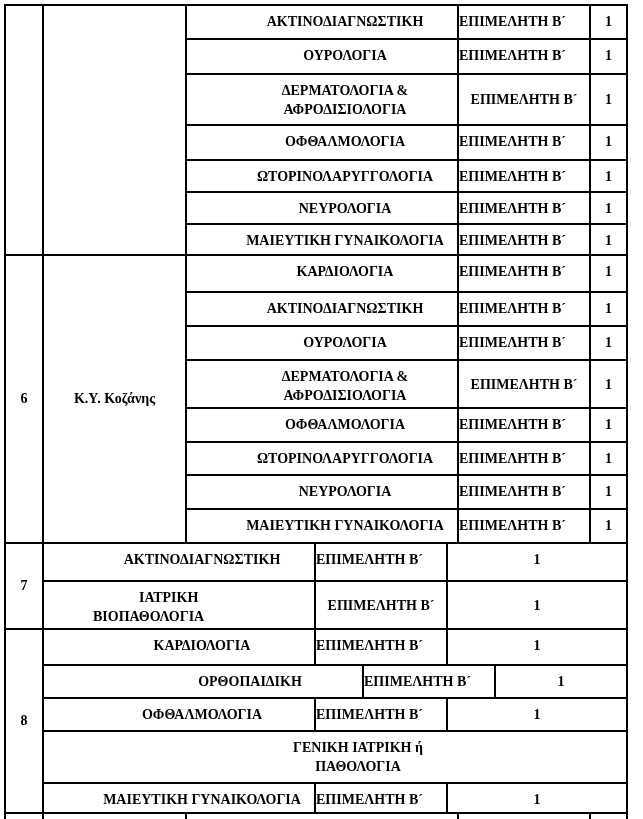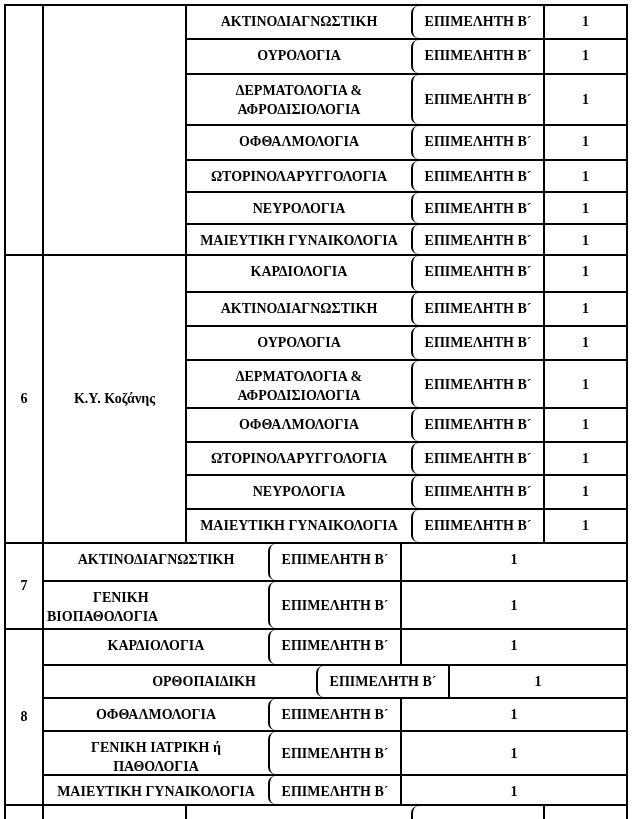--- a/index.html
+++ b/index.html
@@ -26,26 +26,26 @@
     flex:0 0 143px; border-left:2px solid var(--line);
     display:flex; align-items:center; justify-content:center;
     font-weight:bold; font-size:14px; text-align:center; padding:8px 4px;
   }
   .rows-col{ flex:1 1 auto; display:flex; flex-direction:column; border-left:2px solid var(--line); }
   .row{ display:flex; border-top:2px solid var(--line); }
   .row:first-child{ border-top:none; }
   .cell{ font-weight:bold; font-size:14px; line-height:19px; }
   .spec-cell{
     flex:0 0 224px; text-align:center; padding-top:6px;
-    white-space:pre-line; overflow:hidden;
+    white-space:pre-line; overflow:hidden;margin-left:46px;
   }
   .spec-cell.indent{ text-align:left; text-indent:46px; padding-left:3px; }
   .grade-cell{
     flex:0 0 132px; border-left:2px solid var(--line);
-    text-align:center; padding-top:6px;border-radius:7px;
+    text-align:left; padding-top:6px;
   }
   .count-cell{
     flex:1 1 auto; border-left:2px solid var(--line);
     text-align:center; padding-top:6px;
   }
   .row.tall .grade-cell, .row.tall .count-cell{
     padding-top:0; display:flex; align-items:center; justify-content:center;
   }
 </style>
 </head>
@@ -143,21 +143,21 @@
     </div>
     <div class="section">
       <div class="idx-cell">7</div>
       <div class="rows-col">
         <div class="row" style="height: 36px;">
           <div class="cell spec-cell">ΑΚΤΙΝΟΔΙΑΓΝΩΣΤΙΚΗ</div>
           <div class="cell grade-cell">ΕΠΙΜΕΛΗΤΗ Β´</div>
           <div class="cell count-cell">1</div>
         </div>
         <div class="row tall" style="height: 48px;">
-          <div class="cell spec-cell indent">ΓΕΝΙΚΗ
+          <div class="cell spec-cell indent">ΙΑΤΡΙΚΗ
 ΒΙΟΠΑΘΟΛΟΓΙΑ</div>
           <div class="cell grade-cell">ΕΠΙΜΕΛΗΤΗ Β´</div>
           <div class="cell count-cell">1</div>
         </div>
       </div>
     </div>
     <div class="section">
       <div class="idx-cell">8</div>
       <div class="rows-col">
         <div class="row" style="height: 34px;">
@@ -168,21 +168,21 @@
         <div class="row" style="height: 33px; padding-left: 48px;">
           <div class="cell spec-cell">ΟΡΘΟΠΑΙΔΙΚΗ</div>
           <div class="cell grade-cell">ΕΠΙΜΕΛΗΤΗ Β´</div>
           <div class="cell count-cell">1</div>
         </div>
         <div class="row" style="height: 33px;">
           <div class="cell spec-cell">ΟΦΘΑΛΜΟΛΟΓΙΑ</div>
           <div class="cell grade-cell">ΕΠΙΜΕΛΗΤΗ Β´</div>
           <div class="cell count-cell">1</div>
         </div>
-        <div class="row tall" style="height: 44px;">
+        <div class="row tall" style="height: 52px; flex-direction: column;">
           <div class="cell spec-cell">ΓΕΝΙΚΗ ΙΑΤΡΙΚΗ ή
 ΠΑΘΟΛΟΓΙΑ</div>
           <div class="cell grade-cell">ΕΠΙΜΕΛΗΤΗ Β´</div>
           <div class="cell count-cell">1</div>
         </div>
         <div class="row" style="height: 30px;">
           <div class="cell spec-cell">ΜΑΙΕΥΤΙΚΗ ΓΥΝΑΙΚΟΛΟΓΙΑ</div>
           <div class="cell grade-cell">ΕΠΙΜΕΛΗΤΗ Β´</div>
           <div class="cell count-cell">1</div>
         </div>

